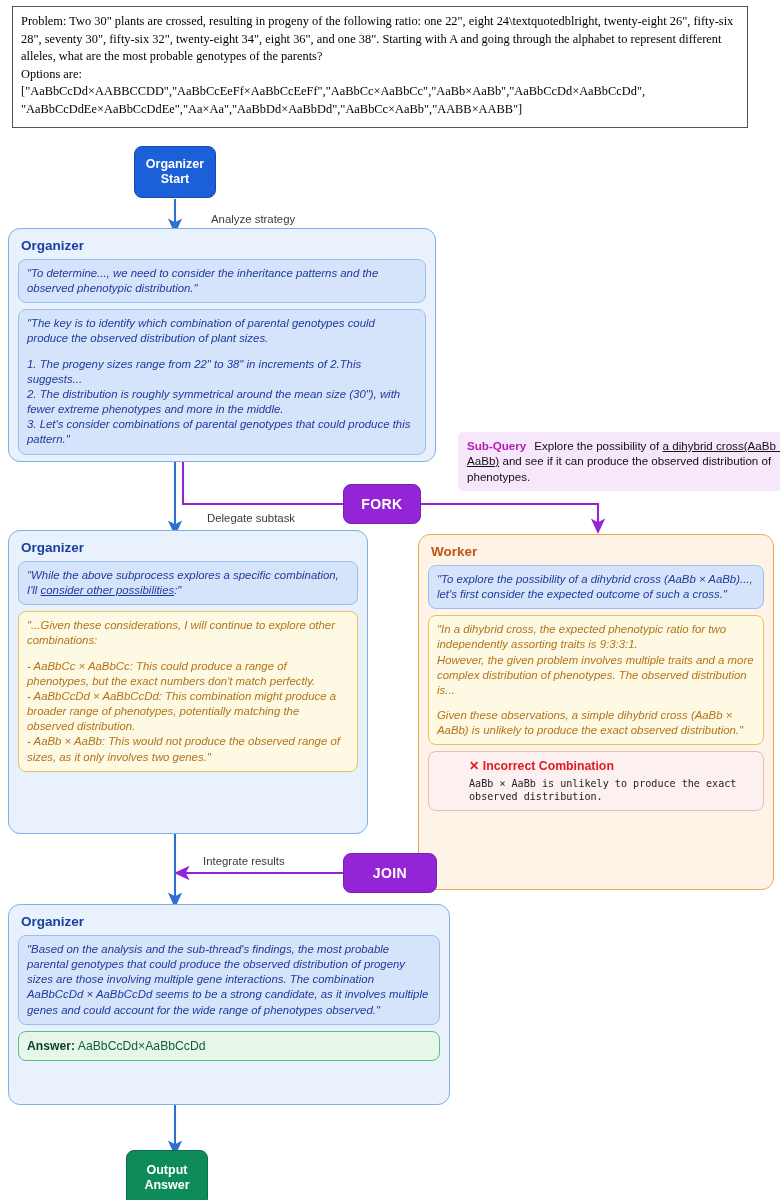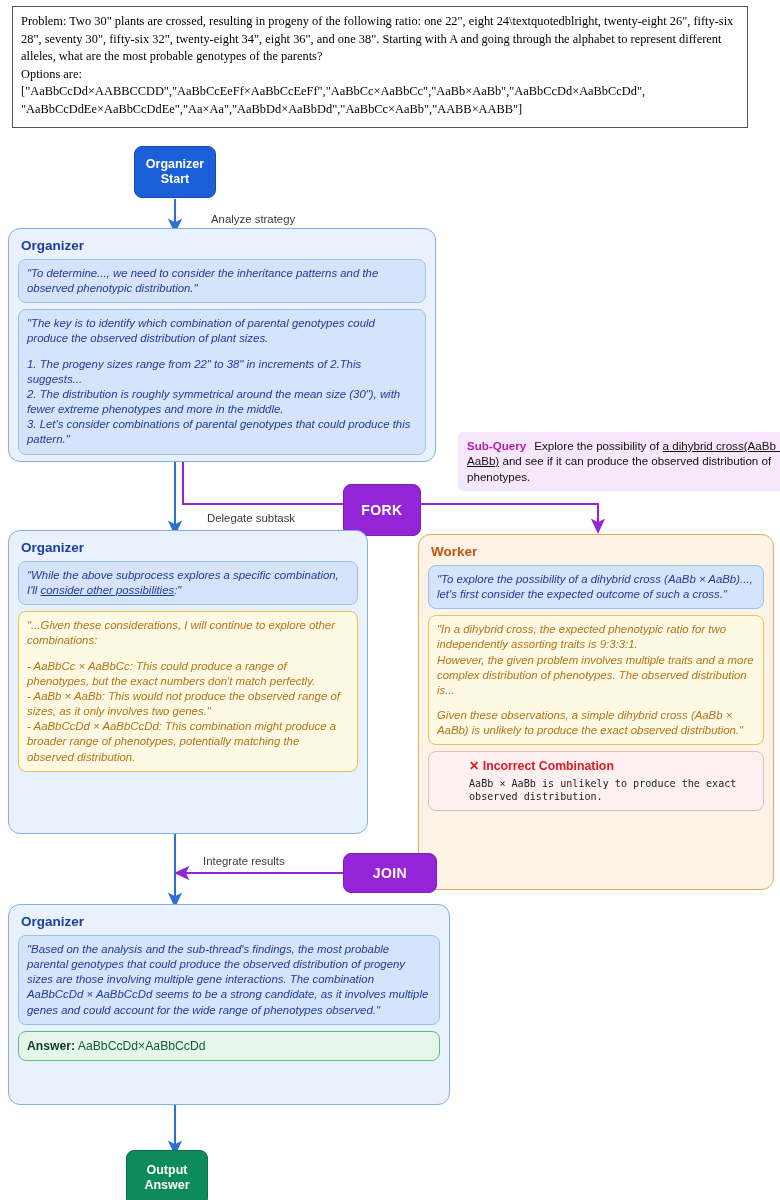--- a/index.html
+++ b/index.html
@@ -134,37 +134,37 @@
     <div>3. Let's consider combinations of parental genotypes that could produce this pattern."</div>
   </div>
 </div>
 
 <div id="sub-query-box">
   <span class="sq-label">Sub-Query</span><span>Explore the possibility of </span><u>a dihybrid cross</u><u>(AaBb × AaBb)</u><span> and see if it can produce the observed distribution of phenotypes.</span>
 </div>
 
 <div class="edge-label" style="left:207px;top:512px;">Delegate subtask</div>
 
-<div class="node pill fork" style="left:343px;top:484px;width:78px;height:52px;">
+<div class="node pill fork" style="left:343px;top:484px;width:78px;height:40px;">
   <span>FORK</span>
 </div>
 
 <div class="node panel organizer" style="left:8px;top:530px;width:360px;height:304px;">
   <div class="panel-title">Organizer</div>
 
   <div class="bubble blue">
     <span>"While the above subprocess explores a specific combination, I'll </span><u>consider other possibilities</u><span>:"</span>
   </div>
 
   <div class="bubble yellow">
     <div>"...Given these considerations, I will continue to explore other combinations:</div>
     <div style="height:10px;"></div>
     <div>- AaBbCc × AaBbCc: This could produce a range of phenotypes, but the exact numbers don't match perfectly.</div>
+    <div>- AaBbCcDd × AaBbCcDd: This combination might produce a broader range of phenotypes, potentially matching the observed distribution.</div>
     <div>- AaBb × AaBb: This would not produce the observed range of sizes, as it only involves two genes."</div>
-    <div>- AaBbCcDd × AaBbCcDd: This combination might produce a broader range of phenotypes, potentially matching the observed distribution.</div>
   </div>
 
 </div>
 
 <div class="node panel worker" style="left:418px;top:534px;width:356px;height:356px;">
   <div class="panel-title">Worker</div>
 
   <div class="bubble blue">"To explore the possibility of a dihybrid cross (AaBb × AaBb)..., let's first consider the expected outcome of such a cross."</div>
 
   <div class="bubble yellow">

